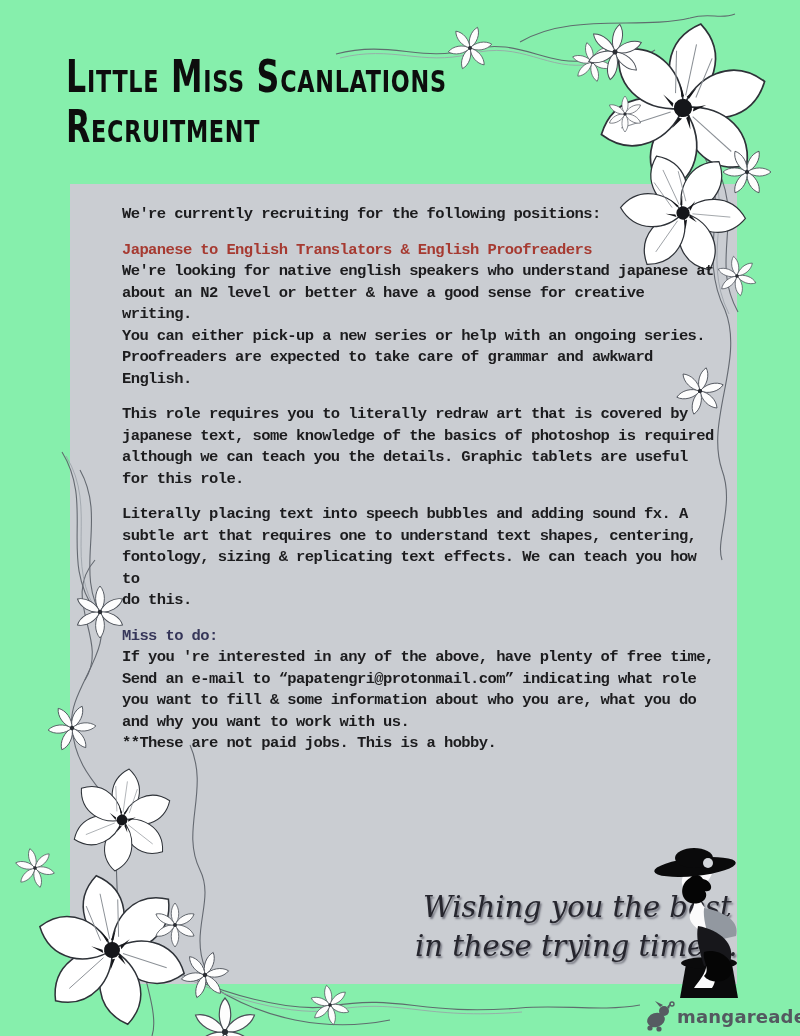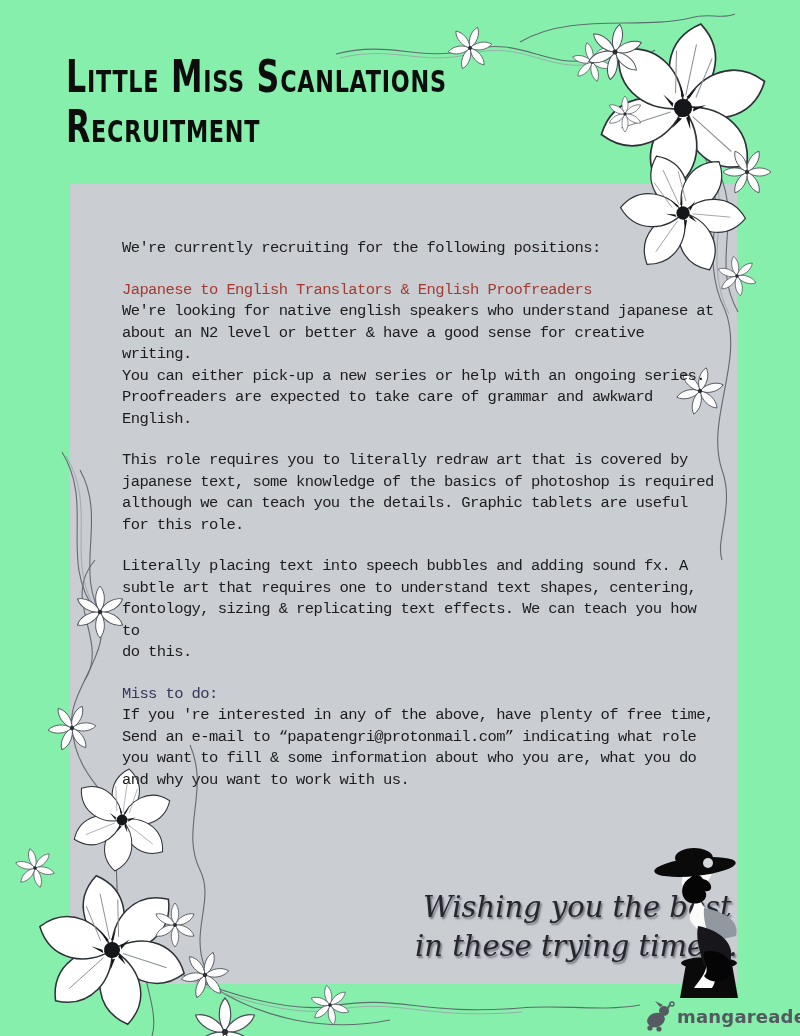--- a/index.html
+++ b/index.html
@@ -26,30 +26,30 @@
     font-weight:bold;
     font-variant:small-caps;
     font-size:44px;line-height:50px;
     letter-spacing:1px;
     color:#0d0d0d;
     transform:scaleX(0.72);
     transform-origin:left top;
     white-space:nowrap;
   }
   .content{
-    position:absolute;left:122px;top:238px;width:596px;z-index:3;
+    position:absolute;left:122px;top:204px;width:596px;z-index:3;
     font-family:"Liberation Mono", monospace;
-    font-weight:400;
+    font-weight:700;
     font-size:15.5px;line-height:21.5px;
     letter-spacing:-0.6px;
     color:#1c1c1e;
   }
   .content p{margin:0;white-space:pre-line;}
   .intro{margin-bottom:20px;}
-  .section{margin-top:20px;}
+  .section{margin-top:14px;}
   .h-red{color:#a63a31;}
   .h-navy{color:#363659;}
   .note{margin-top:9px;}
   .signature{
     position:absolute;left:415px;top:888px;width:270px;z-index:3;
     font-family:"DejaVu Serif", serif;
     font-style:italic;
     font-size:29px;line-height:39px;
     color:#26262e;
     text-shadow:1.5px 1.5px 2px rgba(40,40,55,.55);
@@ -190,20 +190,21 @@
     </div>
 
     <div class="section">
       <p class="h-navy">Miss to do:</p>
       <p>If you 're interested in any of the above, have plenty of free time,
 Send an e-mail to “papatengri@protonmail.com” indicating what role
 you want to fill &amp; some information about who you are, what you do
 and why you want to work with us.</p>
     </div>
 
+    <p class="note">**These are not paid jobs. This is a hobby.</p>
   </div>
 
   <div class="signature">
     <div class="l1">Wishing you the best</div>
     <div class="l2">in these trying times .</div>
   </div>
 
   <svg class="figure" width="115" height="155" viewBox="0 0 115 155">
 
     <path d="M38,116 L32,150 L90,150 L84,116 Z" fill="#0a0a0b"></path>

